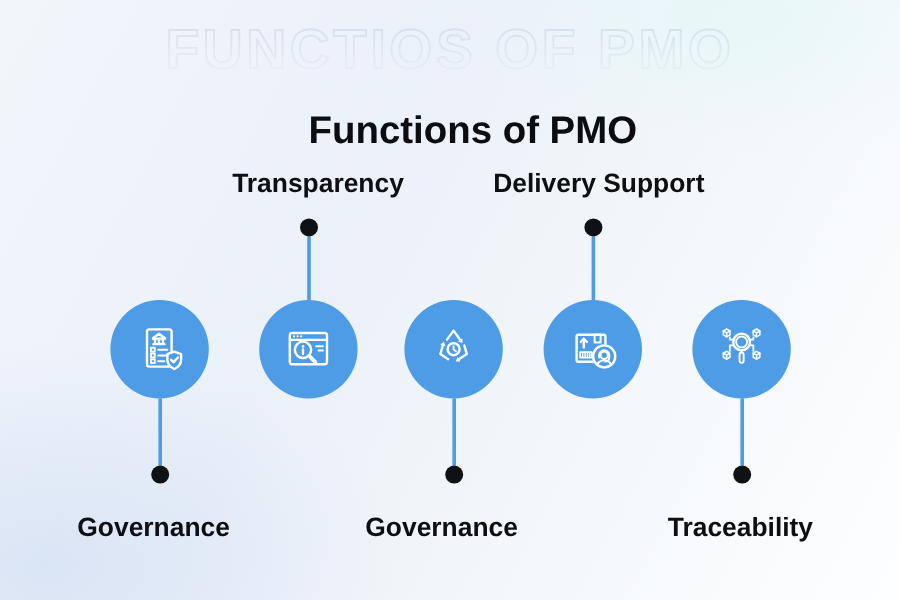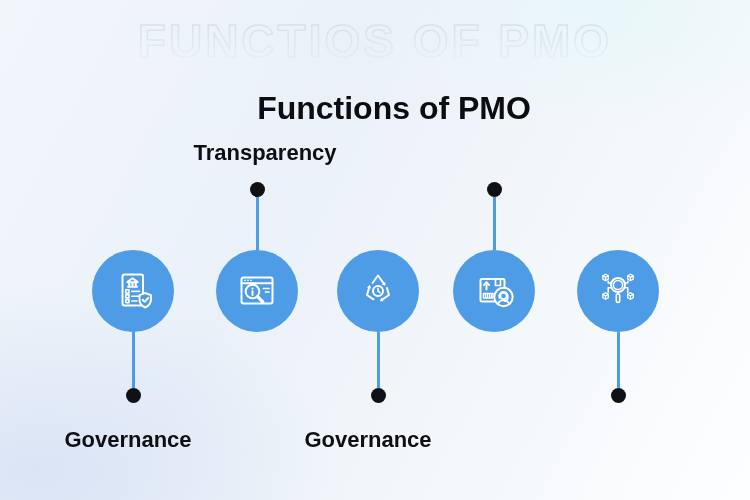--- a/index.html
+++ b/index.html
@@ -145,20 +145,21 @@
         <path d="M29.3,29 a4.2,4.2 0 0 1 8.4,0" stroke-width="1.7"></path>
         <line x1="29.3" y1="28.7" x2="29.3" y2="31" stroke-width="1.7"></line>
         <line x1="37.7" y1="28.7" x2="37.7" y2="31" stroke-width="1.7"></line>
         <path d="M37.7,31 c0,2.2 -1.6,3.2 -3.4,3.3" stroke-width="1.5"></path>
         <path d="M27.8,36.6 c1.4,-2.4 3.3,-3.4 5.7,-3.4 c2.4,0 4.3,1 5.7,3.4" stroke-width="1.7"></path>
       </svg>
     </div>
     <div class="line up"></div>
     <div class="dot up"></div>
   </div>
+  <div class="label up" style="left:499px">Delivery Support</div>
 
   <div class="node" style="left:618px">
     <div class="circle">
       <svg viewBox="0 0 48 48" fill="none" stroke="#ffffff" stroke-width="2" stroke-linecap="round" stroke-linejoin="round">
         <defs>
           <g id="tcube" stroke-width="1.3">
             <path d="M2.75,0 L5.5,1.6 V4.9 L2.75,6.5 L0,4.9 V1.6 Z"></path>
             <path d="M0,1.6 L2.75,3.2 L5.5,1.6 M2.75,3.2 V6.5"></path>
           </g>
         </defs>
@@ -172,14 +173,15 @@
         <polyline points="30.9,20.8 33.8,20.8 33.8,25.4" stroke-width="1.5"></polyline>
         <circle cx="24" cy="18" r="7"></circle>
         <circle cx="24" cy="18" r="4.6" stroke-width="1.5"></circle>
         <line x1="24" y1="25.2" x2="24" y2="26.8" stroke-width="1.6"></line>
         <rect x="22.3" y="26.8" width="3.4" height="8.6" rx="1.7" stroke-width="1.6"></rect>
       </svg>
     </div>
     <div class="line down"></div>
     <div class="dot down"></div>
   </div>
+  <div class="label down" style="left:617px">Traceability</div>
 
 </div>
 
 </body></html>

